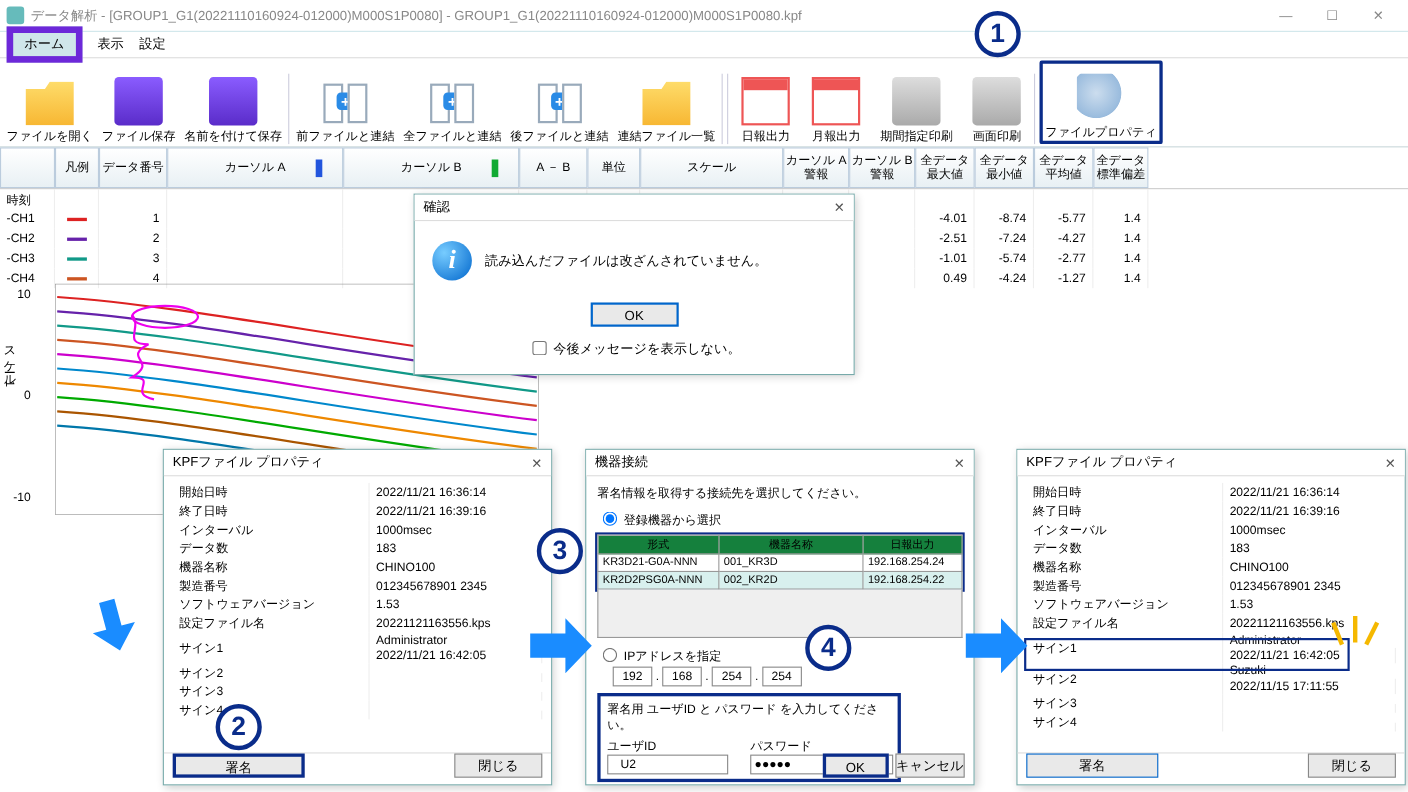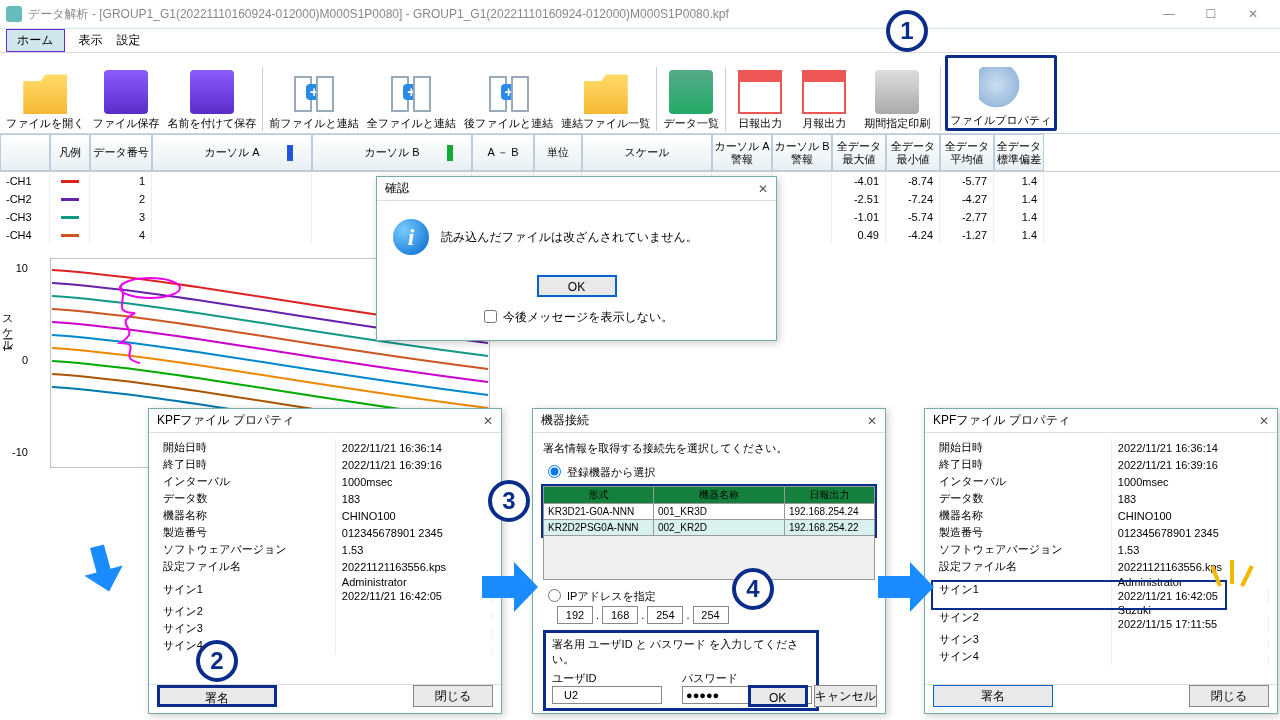--- a/index.html
+++ b/index.html
@@ -2,21 +2,21 @@
 <html><head>
 <meta charset="utf-8">
 <style>
 *{box-sizing:border-box;font-family:"Meiryo","MS PGothic",sans-serif}
 body{margin:0;width:1280px;height:720px;background:#fff;position:relative;overflow:hidden;font-size:12px}
 .titlebar{height:28px;background:#fff;display:flex;align-items:center;padding:0 6px;color:#888}
 .titlebar .ico{width:16px;height:16px;background:#6bb;border-radius:3px;margin-right:6px}
 .titlebar .spacer{flex:1}
 .winbtn{width:42px;height:24px;display:flex;align-items:center;justify-content:center;color:#888}
 .menubar{height:24px;display:flex;align-items:center;padding:0 6px;gap:14px;font-size:12px;border-top:1px solid #cfe6ea}
-.menubar span:first-child{background:#cfe6ea;padding:2px 10px;border:1px solid #6d28d9}
+.menubar span:first-child{background:#cfe6ea;padding:2px 10px;border:6px solid #6d28d9}
 .ribbon{height:82px;border-top:1px solid #ddd;border-bottom:1px solid #c9d8da;display:flex;align-items:flex-end;padding:2px 4px;gap:4px}
 .rbtn{display:flex;flex-direction:column;align-items:center;justify-content:flex-end;height:76px;min-width:60px;padding:0 2px;font-size:11px;text-align:center}
 .rbtn .ric{width:44px;height:44px;margin-bottom:2px;position:relative}
 .rsep{width:1px;height:64px;background:#ccd}
 .rhl{border:3px solid #0a2c8a;border-radius:2px}
 
 .ric.folder{background:linear-gradient(#ffe070,#f7b733);clip-path:polygon(0 25%,40% 25%,50% 10%,100% 10%,100% 100%,0 100%)}
 .ric.save{background:linear-gradient(#8a5cff,#5a2cc9);border-radius:4px}
 .ric.join::before,.ric.join::after{content:"";position:absolute;top:6px;width:14px;height:32px;background:#fff;border:2px solid #9ab}
 .ric.join::before{left:2px}
@@ -105,36 +105,36 @@
       <div class="ric join">
         <div class="plus">+</div>
       </div>
       <span>後ファイルと連結</span>
     </div>
   <div class="rbtn" style="min-width:80px">
       <div class="ric folder"></div>
       <span>連結ファイル一覧</span>
     </div>
   <div class="rsep"></div>
-  <div class="rbtn">
-      <div class="ric list"></div>
-      <span>データ一覧</span>
-    </div>
   <div class="rsep"></div>
   <div class="rbtn">
       <div class="ric cal"></div>
       <span>日報出力</span>
     </div>
   <div class="rbtn">
       <div class="ric cal"></div>
       <span>月報出力</span>
     </div>
   <div class="rbtn" style="min-width:78px">
       <div class="ric prn"></div>
       <span>期間指定印刷</span>
+    </div>
+  <div class="rbtn">
+      <div class="ric prn"></div>
+      <span>画面印刷</span>
     </div>
   <div class="rsep"></div>
   <div class="rbtn rhl" style="min-width:92px">
       <div class="ric mag"></div>
       <span>ファイルプロパティ</span>
     </div>
 </div>
 
 <div class="grid">
   <div class="gh" style="width:50px"></div>
@@ -159,20 +159,36 @@
 最大値</div>
   <div class="gh" style="width:54px;white-space:pre">全データ
 最小値</div>
   <div class="gh" style="width:54px;white-space:pre">全データ
 平均値</div>
   <div class="gh" style="width:50px;white-space:pre">全データ
 標準偏差</div>
 </div>
 
 <div class="rows" id="datarows">
+    <div class="row">
+      <div class="cell" style="width:50px">時刻</div>
+      <div class="cell" style="width:40px;justify-content:center"></div>
+      <div class="cell rnum" style="width:62px"></div>
+      <div class="cell" style="width:160px"></div>
+      <div class="cell" style="width:160px"></div>
+      <div class="cell" style="width:62px"></div>
+      <div class="cell" style="width:48px"></div>
+      <div class="cell" style="width:130px"></div>
+      <div class="cell" style="width:60px"></div>
+      <div class="cell" style="width:60px"></div>
+      <div class="cell rnum" style="width:54px"></div>
+      <div class="cell rnum" style="width:54px"></div>
+      <div class="cell rnum" style="width:54px"></div>
+      <div class="cell rnum" style="width:50px"></div>
+    </div>
     <div class="row">
       <div class="cell" style="width:50px">-CH1</div>
       <div class="cell" style="width:40px;justify-content:center">
         <span style="width:18px;height:3px;background:#d22;display:inline-block"></span>
       </div>
       <div class="cell rnum" style="width:62px">1</div>
       <div class="cell" style="width:160px"></div>
       <div class="cell" style="width:160px"></div>
       <div class="cell" style="width:62px"></div>
       <div class="cell" style="width:48px"></div>

